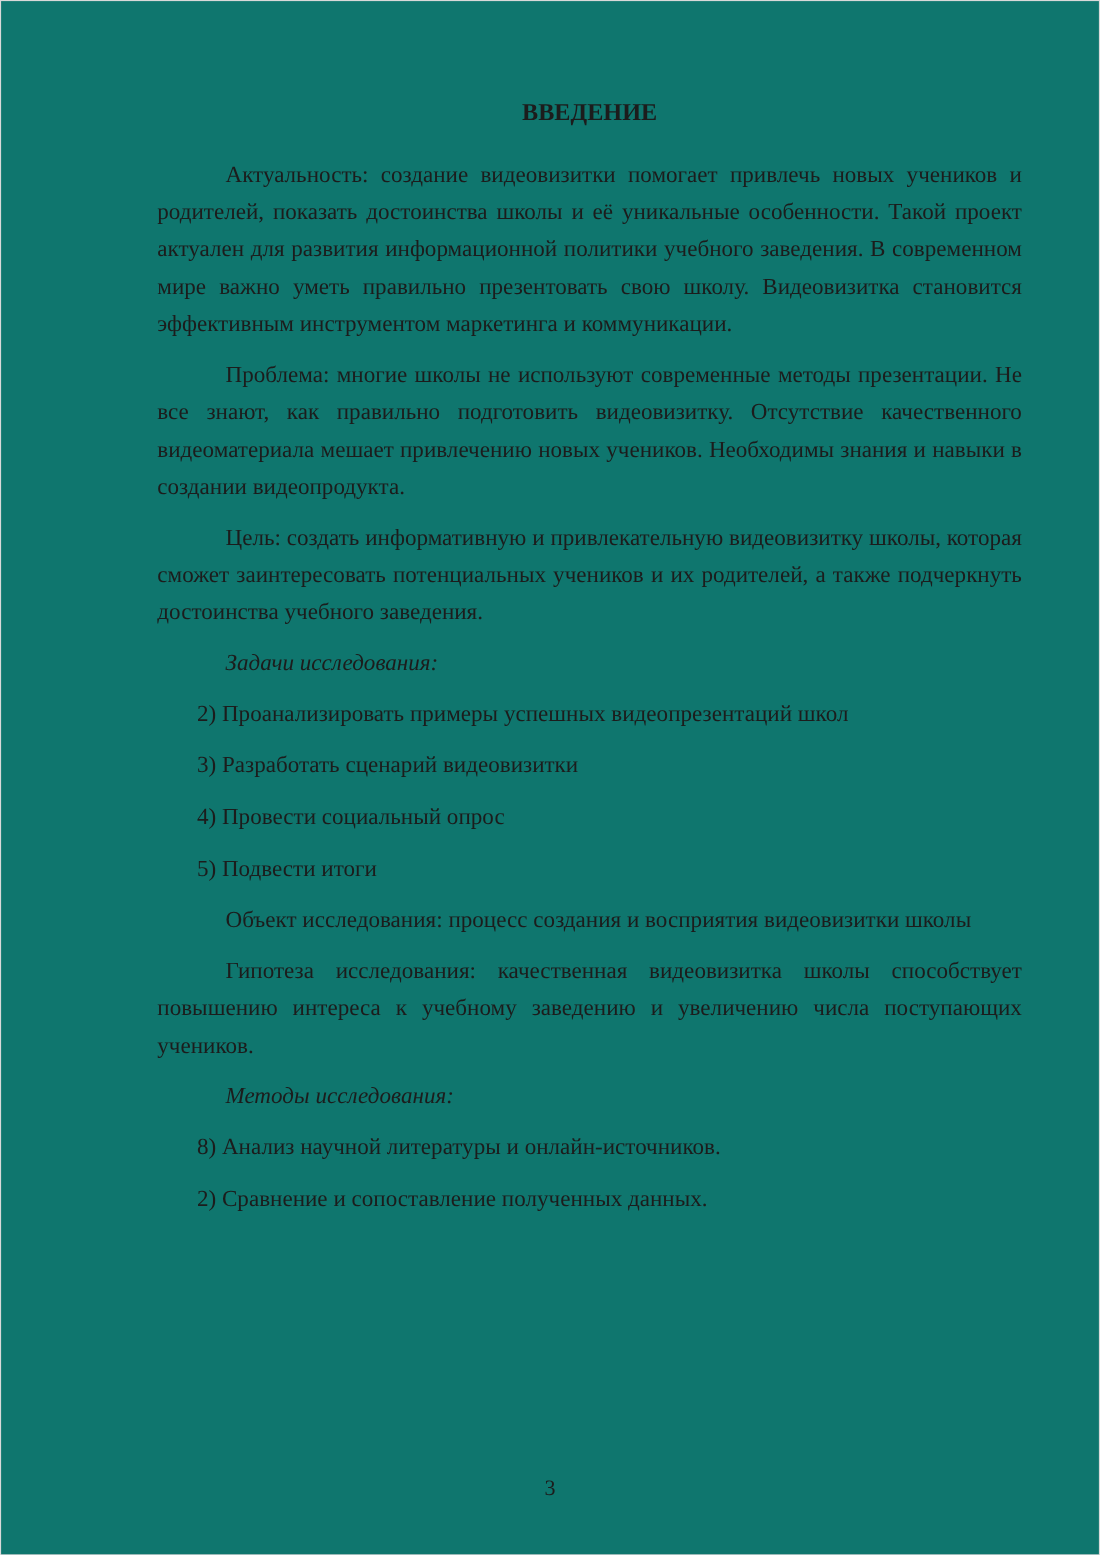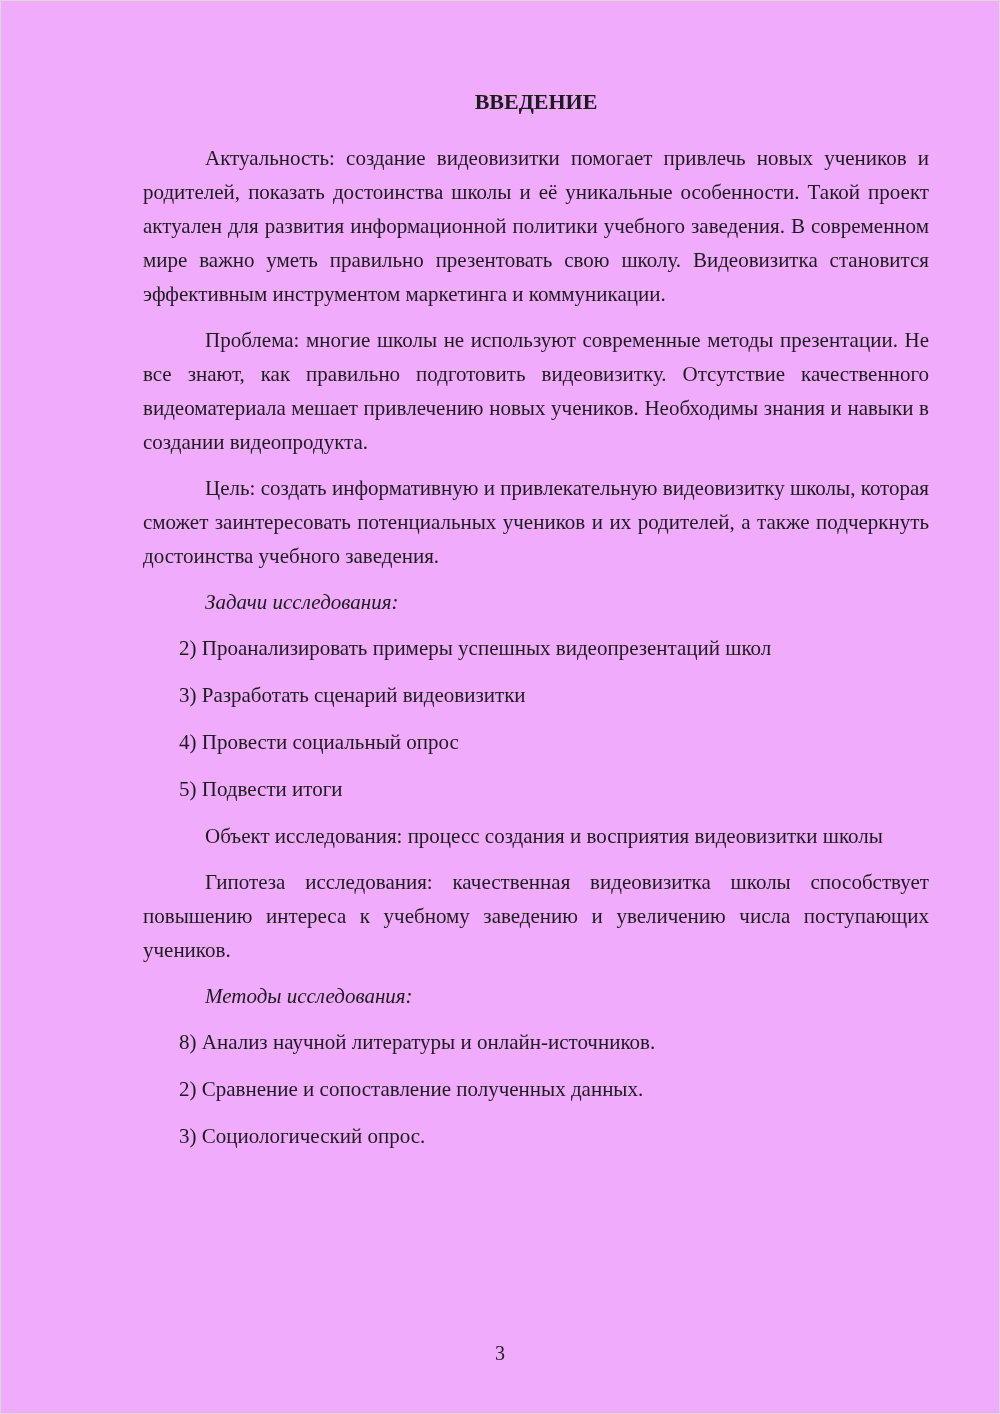--- a/index.html
+++ b/index.html
@@ -5,21 +5,21 @@
   html, body {
     margin: 0;
     padding: 0;
     background: #ffffff;
   }
   .page {
     position: relative;
     width: 1000px;
     height: 1414px;
     margin: 0 auto;
-    background: #f0abfc;
+    background: #0f766e;
     border: 1px solid #d9d9d9;
     box-sizing: border-box;
     font-family: "Liberation Serif", "DejaVu Serif", serif;
     color: #1c1c1c;
     overflow: hidden;
   }
   .content {
     padding: 88px 70px 0 142px;
   }
   .doc-title {
@@ -84,18 +84,17 @@
 
     <p class="para">Объект исследования: процесс создания и восприятия видеовизитки школы</p>
 
 
     <p class="para">Гипотеза исследования: качественная видеовизитка школы способствует повышению интереса к учебному заведению и увеличению числа поступающих учеников.</p>
 
     <p class="section-label">Методы исследования:</p>
 
     <p class="list-item">8) Анализ научной литературы и онлайн-источников.</p>
     <p class="list-item">2) Сравнение и сопоставление полученных данных.</p>
-    <p class="list-item">3) Социологический опрос.</p>
 
   </div>
 
   <div class="page-number">3</div>
 </div>
 
 </body></html>

